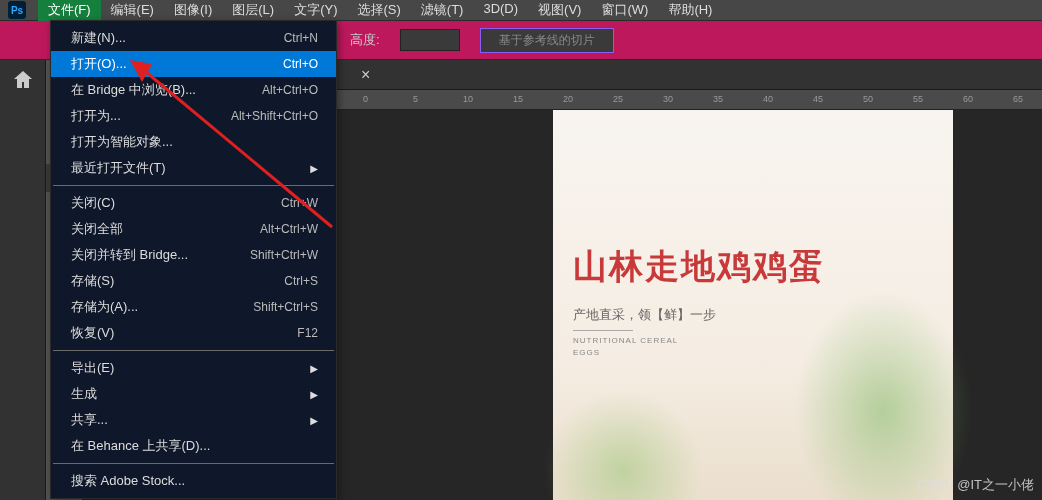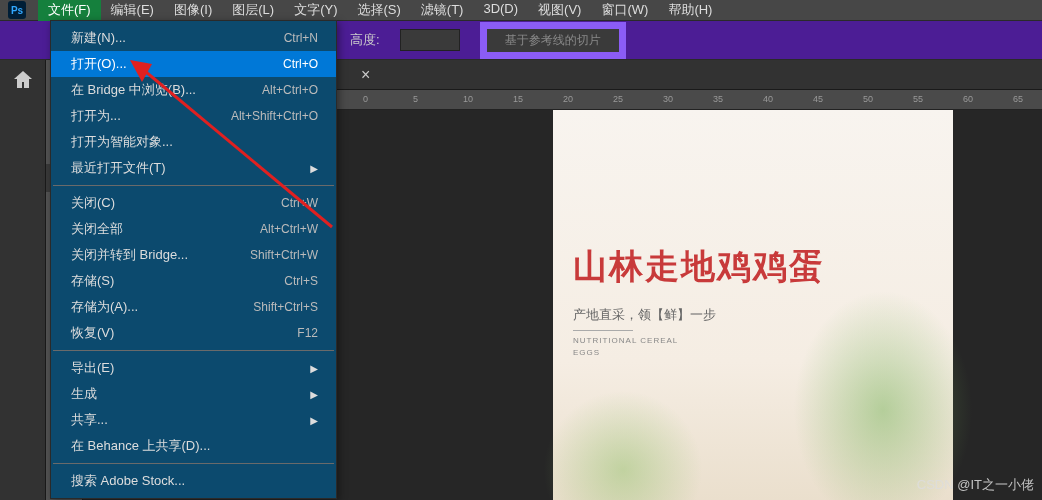--- a/index.html
+++ b/index.html
@@ -4,24 +4,24 @@
 <style>
 * { margin: 0; padding: 0; box-sizing: border-box; font-family: "Microsoft YaHei", sans-serif; }
 body { background: #323232; width: 1042px; height: 500px; overflow: hidden; position: relative; }
 
 .topbar { height: 20px; background: #474747; display: flex; align-items: center; padding-left: 8px; }
 .ps-icon { width: 18px; height: 18px; background: #001e36; border-radius: 3px; display: flex; align-items: center; justify-content: center; font-size: 10px; font-weight: bold; color: #31a8ff; margin-right: 12px; }
 .menu-items { display: flex; gap: 0; }
 .menu-item { padding: 2px 10px; color: #ddd; font-size: 13px; cursor: pointer; }
 .menu-item.active { background: #15803d; color: #fff; }
 
-.options-bar { height: 40px; background: #4c1d95; display: flex; align-items: center; padding-left: 350px; gap: 20px; border-top: 1px solid #2a2a2a; border-bottom: 1px solid #2a2a2a; }
+.options-bar { height: 40px; background: #be185d; display: flex; align-items: center; padding-left: 350px; gap: 20px; border-top: 1px solid #2a2a2a; border-bottom: 1px solid #2a2a2a; }
 .opt-label { color: #ccc; font-size: 13px; }
 .opt-input { width: 60px; height: 22px; background: #3a3a3a; border: 1px solid #222; }
-.opt-btn { background: #3a3a3a; border: 7px solid #8b5cf6; color: #888; padding: 3px 18px; font-size: 12px; }
+.opt-btn { background: #3a3a3a; border: 1px solid #8b5cf6; color: #888; padding: 3px 18px; font-size: 12px; }
 
 .main-area { display: flex; height: 440px; }
 .home-strip { width: 46px; background: #323232; border-right: 1px solid #1a1a1a; display: flex; flex-direction: column; align-items: center; padding-top: 8px; }
 .home-icon { width: 26px; height: 24px; color: #ccc; }
 .home-icon svg { width: 100%; height: 100%; }
 
 .tools-panel { width: 37px; background: #535353; display: flex; flex-direction: column; padding-top: 48px; border-right: 1px solid #1a1a1a; }
 .tool { height: 28px; display: flex; align-items: center; justify-content: center; color: #ddd; font-size: 15px; cursor: pointer; position: relative; }
 .tool.active { background: #3a3a3a; }
 .tool svg { width: 16px; height: 16px; }
@@ -36,21 +36,21 @@
 .artboard { position: absolute; left: 450px; top: 0; width: 400px; height: 420px; background: linear-gradient(180deg, #f8f4ef 0%, #f5ede3 60%, #e8dcc8 100%); }
 .artboard::before { content: ""; position: absolute; right: -20px; top: 180px; width: 180px; height: 240px; background: radial-gradient(ellipse at center, rgba(120,180,90,0.5) 0%, rgba(120,180,90,0) 70%); }
 .artboard::after { content: ""; position: absolute; left: -10px; bottom: -20px; width: 160px; height: 160px; background: radial-gradient(ellipse at center, rgba(140,190,100,0.45) 0%, rgba(140,190,100,0) 70%); }
 .ad-title1 { position: absolute; top: 96px; left: 20px; font-size: 28px; font-weight: 600; color: #c44; }
 .ad-title2 { position: absolute; top: 134px; left: 20px; font-size: 34px; font-weight: 700; color: #c83a3a; letter-spacing: 2px; }
 .ad-sub { position: absolute; top: 196px; left: 20px; font-size: 13px; color: #666; }
 .ad-line { position: absolute; top: 220px; left: 20px; width: 60px; height: 1px; background: #aaa; }
 .ad-en1 { position: absolute; top: 226px; left: 20px; font-size: 8px; color: #888; letter-spacing: 1px; }
 .ad-en2 { position: absolute; top: 238px; left: 20px; font-size: 8px; color: #888; letter-spacing: 1px; }
 
-.dropdown { position: absolute; top: 20px; left: 50px; width: 287px; background: #0c4a6e; border: 1px solid #2a2a2a; z-index: 100; padding: 4px 0; box-shadow: 2px 2px 8px rgba(0,0,0,0.4); }
+.dropdown { position: absolute; top: 20px; left: 50px; width: 287px; background: #0f172a; border: 1px solid #2a2a2a; z-index: 100; padding: 4px 0; box-shadow: 2px 2px 8px rgba(0,0,0,0.4); }
 .dd-item { display: flex; justify-content: space-between; padding: 4px 18px 4px 20px; color: #ddd; font-size: 13px; cursor: pointer; align-items: center; }
 .dd-item.sel { background: #0078d7; color: #fff; }
 .dd-item .shortcut { color: #bbb; font-size: 12px; }
 .dd-item.sel .shortcut { color: #fff; }
 .dd-sep { height: 1px; background: #6a6a6a; margin: 4px 2px; }
 .dd-arrow { font-size: 10px; }
 
 .watermark { position: absolute; right: 8px; bottom: 6px; color: #ddd; font-size: 13px; opacity: 0.85; }
 
 .red-arrow { position: absolute; top: 52px; left: 122px; width: 220px; height: 180px; z-index: 200; pointer-events: none; }

